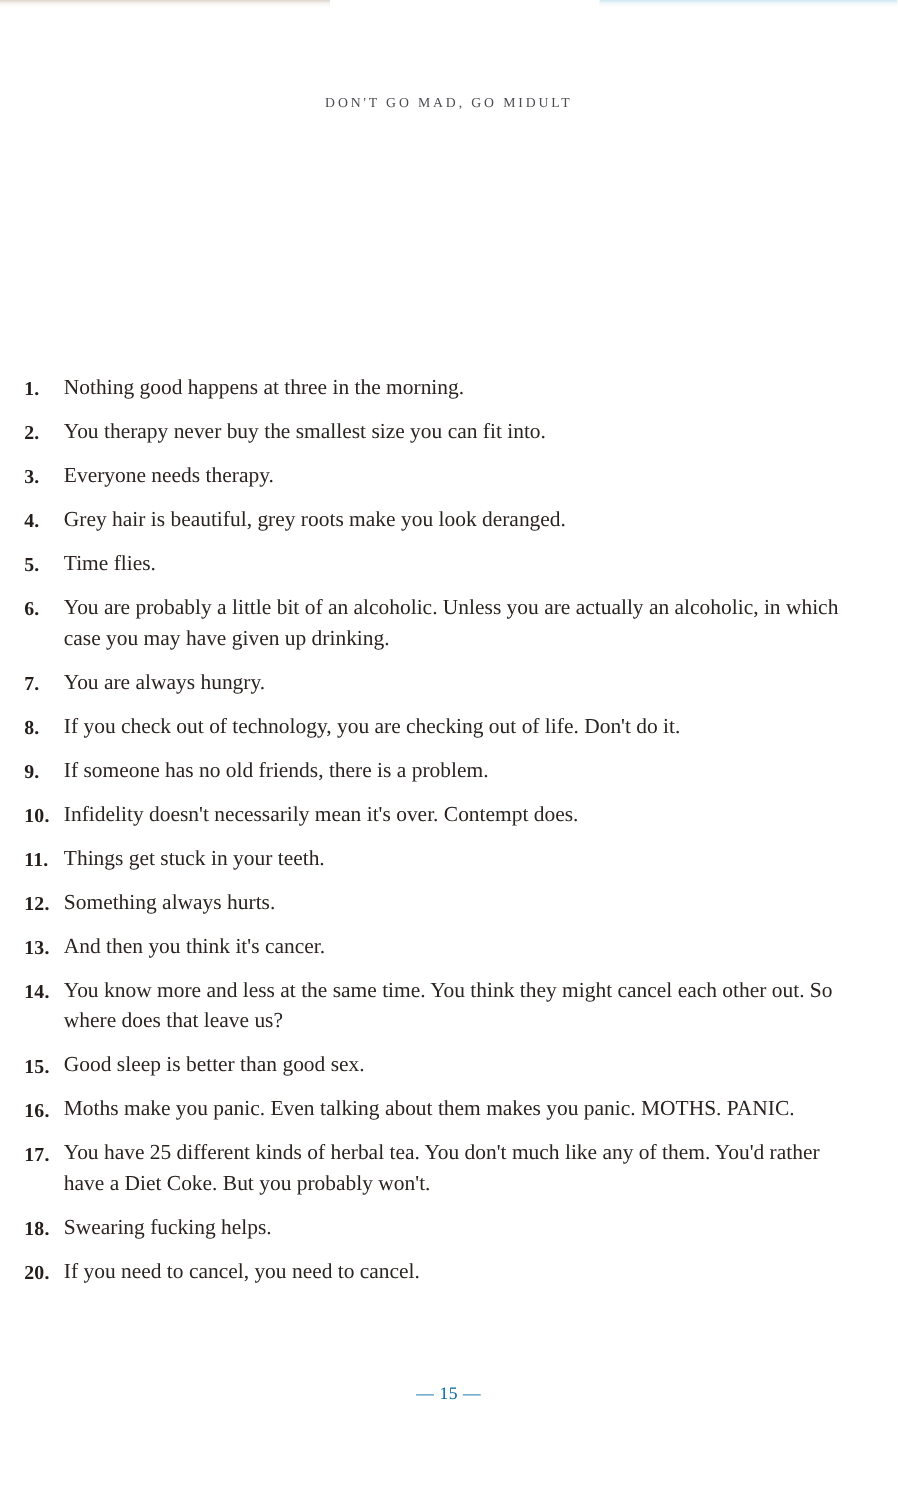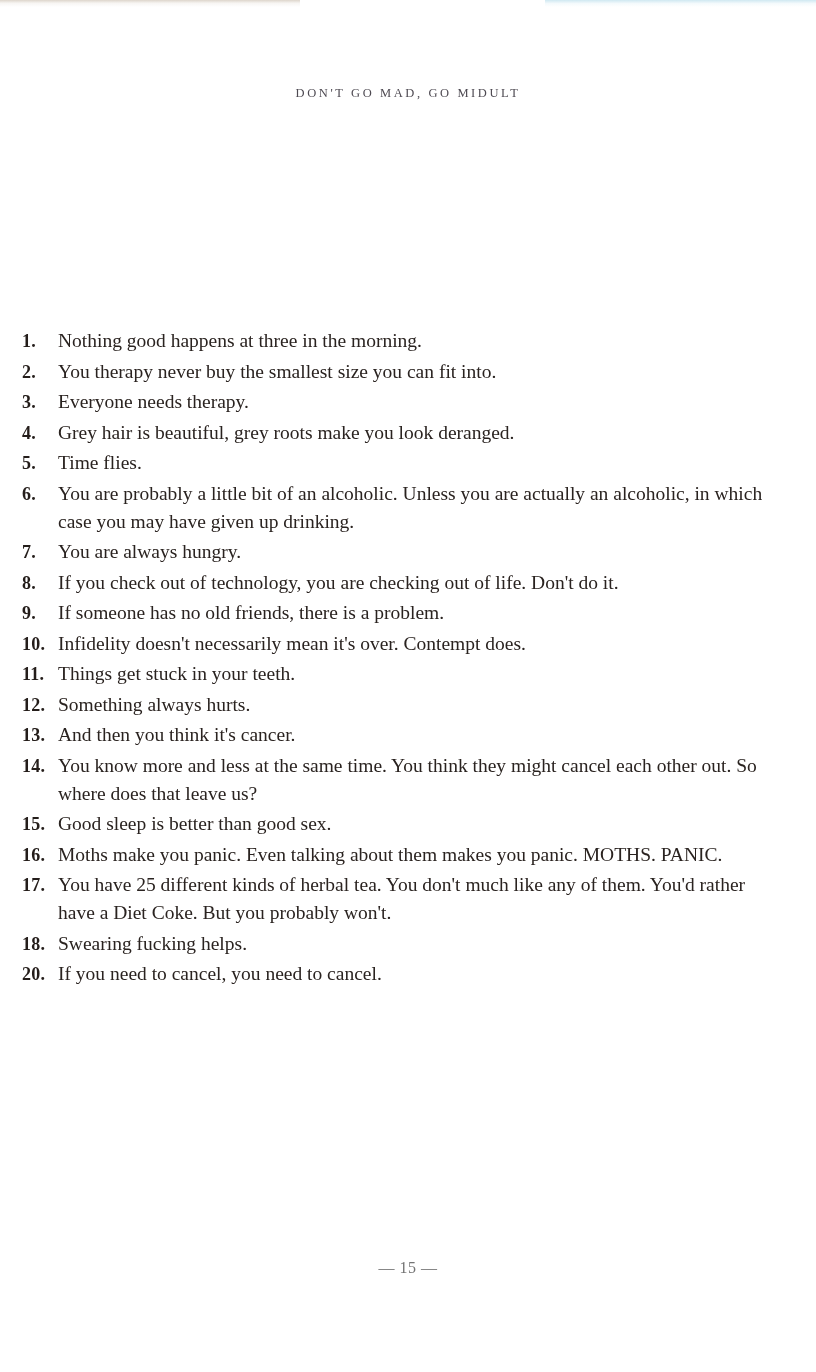--- a/index.html
+++ b/index.html
@@ -79,31 +79,32 @@
     left: 0;
     top: 0;
     font-weight: bold;
     font-size: 18px;
     color: #241d1a;
     letter-spacing: 0.2px;
   }
 
   .list-item-text {
     display: block;
+    margin-top: 12px;
   }
 
   
   .folio {
     position: absolute;
     top: 1259px;
     left: 0;
     width: 816px;
     text-align: center;
     font-size: 16px;
-    color: #737373;
+    color: #0369a1;
     letter-spacing: 0.5px;
   }
 </style>
 </head>
 <body>
 
 <div class="page">
 
   <div class="scan-edge scan-edge-left"></div>
   <div class="scan-edge scan-edge-right"></div>

